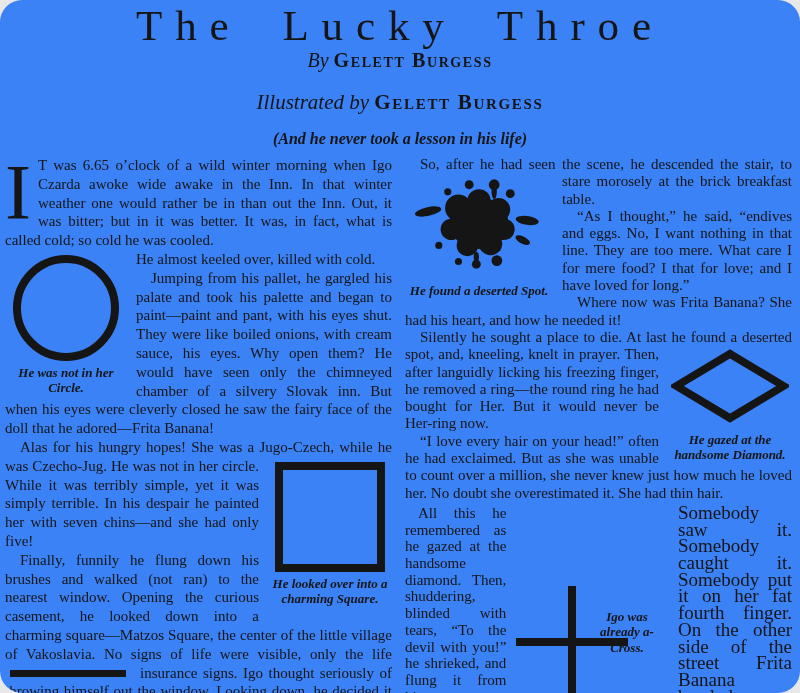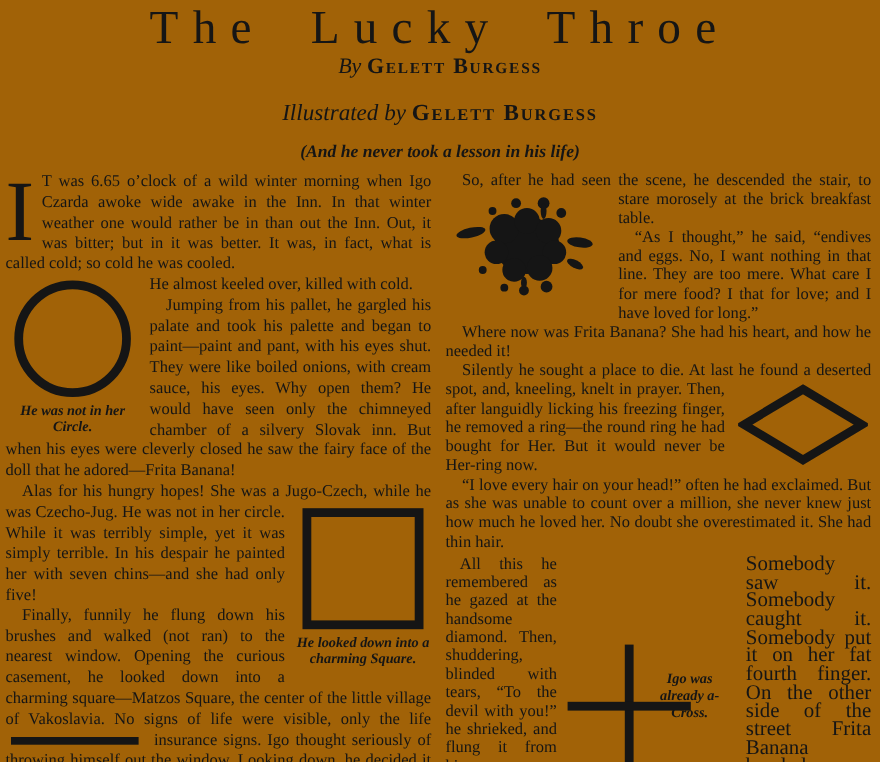--- a/index.html
+++ b/index.html
@@ -1,19 +1,19 @@
 <!DOCTYPE html>
 <html><head>
 <meta charset="utf-8">
 <style>
   html,body{margin:0;padding:0;background:#e8e8e8;}
   .page{
-    width:800px;height:693px;margin:0 auto;background:#a16207;color:#151515;
+    width:800px;height:693px;margin:0 auto;background:#3b82f6;color:#151515;
     font-family:"Liberation Serif",serif;box-sizing:border-box;
-    padding:3px 5px 0 5px;overflow:hidden;position:relative;
+    padding:3px 5px 0 5px;overflow:hidden;position:relative;border-radius:22px;
   }
   
   .page-header{text-align:center;}
   .story-title{
     margin:0;font-weight:normal;font-size:43px;line-height:45px;
     letter-spacing:.30em;word-spacing:.40em;white-space:nowrap;
   }
   .byline{font-size:20px;line-height:23px;margin-top:1px;}
   .credit-prefix{font-style:italic;}
   .sc{font-variant:small-caps;letter-spacing:.08em;font-weight:600;}
@@ -79,21 +79,21 @@
         <div class="caption">He was not in her Circle.</div>
       </div>
 
       <div class="para flush"><span>He almost keeled over, killed with cold.</span></div>
 
       <div class="para"><span>Jumping from his pallet, he gargled his palate and took his palette and began to paint—paint and pant, with his eyes shut. They were like boiled onions, with cream sauce, his eyes. Why open them? He would have seen only the chimneyed chamber of a silvery Slovak inn. But when his eyes were cleverly closed he saw the fairy face of the doll that he adored—Frita Banana!</span></div>
 
       <div class="para"><span>Alas for his hungry hopes! She was a Jugo-Czech,</span>
         <div class="fig fig-right square-fig">
           <div class="square-shape"></div>
-          <div class="caption">He looked down into a charming Square.</div>
+          <div class="caption">He looked over into a charming Square.</div>
         </div>
         <span>while he was Czecho-Jug. He was not in her circle. While it was terribly simple, yet it was simply terrible. In his despair he painted her with seven chins—and she had only five!</span></div>
 
       <div class="para"><span>Finally, funnily he flung down his brushes and walked (not ran) to the nearest window. Opening the curious casement, he looked down into a charming square—Matzos Square, the center of the little village of Vakoslavia. No signs of life were visible, only the life insurance signs.</span>
         <div class="fig fig-left rule-fig">
           <div class="rule-shape"></div>
         </div>
         <span>Igo thought seriously of throwing himself out the window. Looking down, he decided it was too far from the ground.</span></div>
 
     </div>
@@ -120,32 +120,34 @@
               <circle cx="64" cy="12" r="5"></circle>
               <circle cx="40" cy="20" r="4"></circle>
               <circle cx="110" cy="22" r="5"></circle>
               <circle cx="72" cy="101" r="5"></circle>
               <ellipse cx="72" cy="93" rx="3" ry="6"></ellipse>
               <circle cx="95" cy="97" r="6"></circle>
               <circle cx="52" cy="98" r="4"></circle>
               <circle cx="30" cy="80" r="4"></circle>
             </g>
           </svg>
+          <div class="caption">He found a deserted Spot.</div>
         </div>
         <span>stair, to stare morosely at the brick breakfast table.</span></div>
 
       <div class="para"><span>“As I thought,” he said, “endives and eggs. No, I want nothing in that line. They are too mere. What care I for mere food? I that for love; and I have loved for long.”</span></div>
 
       <div class="para"><span>Where now was Frita Banana? She had his heart, and how he needed it!</span></div>
 
       <div class="para"><span>Silently he sought a place to die. At last he found</span>
         <div class="fig fig-right diamond-fig">
           <svg width="118" height="74" viewBox="0 0 120 76">
             <polygon points="60,5 115,38 60,71 5,38" fill="none" stroke="#151515" stroke-width="8"></polygon>
           </svg>
+          <div class="caption">He gazed at the handsome Diamond.</div>
         </div>
         <span>a deserted spot, and, kneeling, knelt in prayer. Then, after languidly licking his freezing finger, he removed a ring—the round ring he had bought for Her. But it would never be Her-ring now.</span></div>
 
       <div class="para"><span>“I love every hair on your head!” often he had exclaimed. But as she was unable to count over a million, she never knew just how much he loved her. No doubt she overestimated it. She had thin hair.</span></div>
 
       <div class="ending">
         <div class="end-left">All this he remembered as he gazed at the handsome diamond. Then, shuddering, blinded with tears, “To the devil with you!” he shrieked, and flung it from him,</div>
         <div class="end-center">
           <div class="cross-shape">
             <div class="cross-v"></div>

